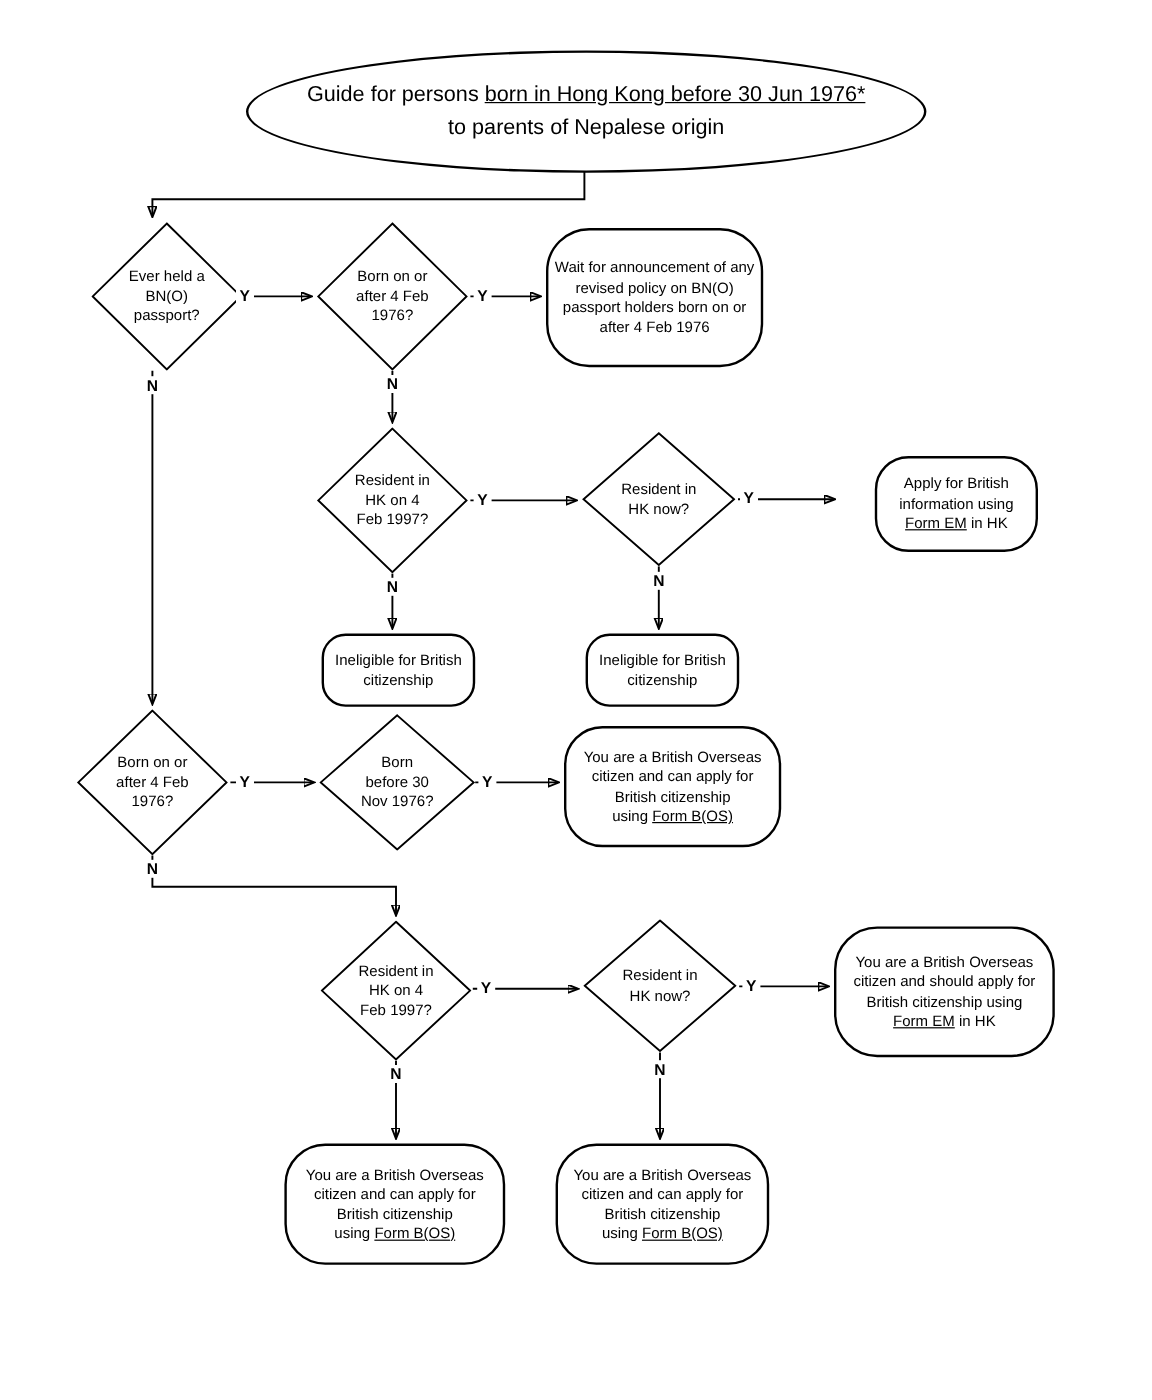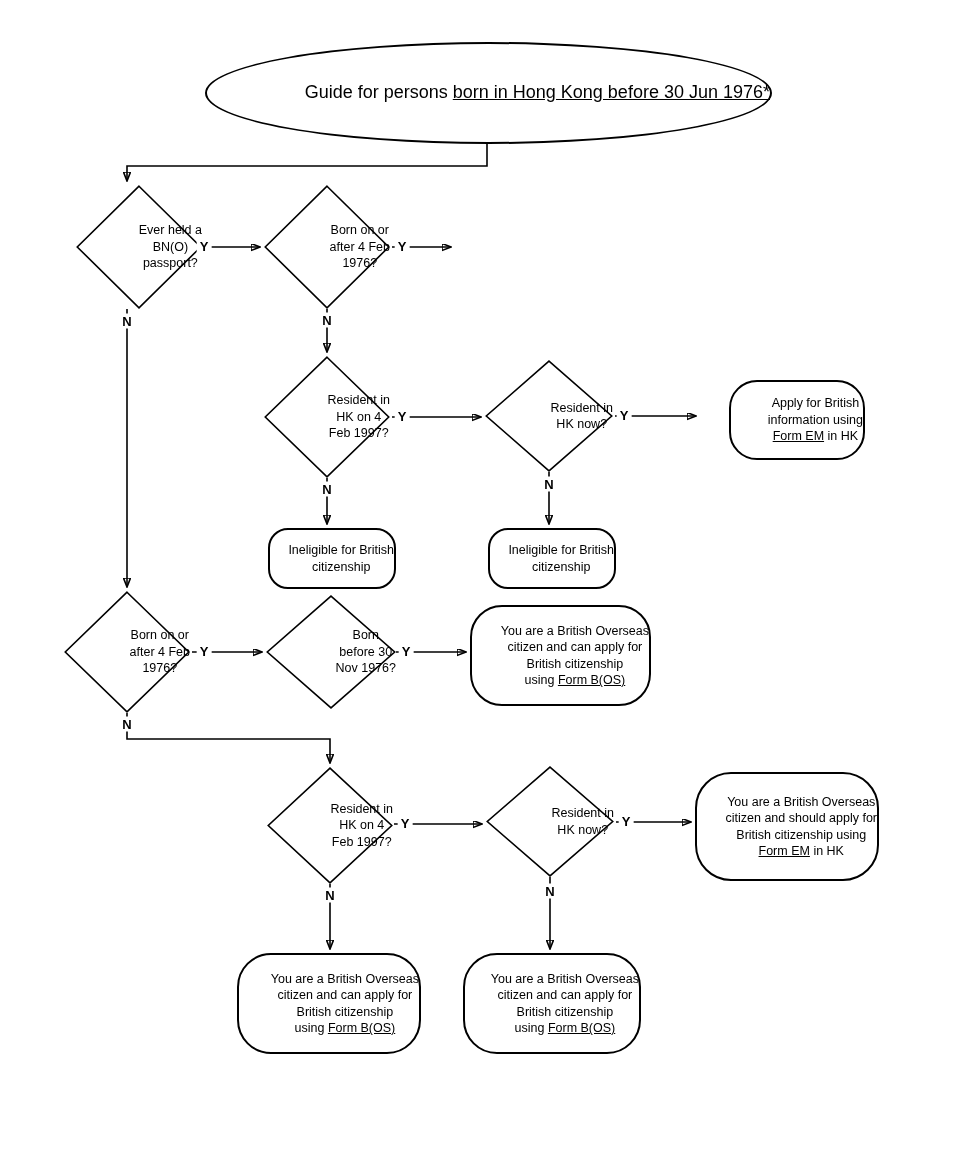--- a/index.html
+++ b/index.html
@@ -2,21 +2,21 @@
 <html><head>
 <meta charset="utf-8">
 <style>
   html,body{margin:0;padding:0;background:#ffffff;}
   .canvas{
     position:relative;width:960px;height:1167px;background:#ffffff;
     font-family:"Liberation Sans",sans-serif;color:#000;overflow:hidden;
   }
   .connectors{position:absolute;left:0;top:0;width:960px;height:1167px;}
   .connectors path{fill:none;stroke:#000;stroke-width:1.6;}
-  .node{position:absolute;display:flex;align-items:center;justify-content:flex-end;text-align:center;}
+  .node{position:absolute;display:flex;align-items:center;justify-content:center;text-align:center;}
   .ellipse{border:2px solid #000;border-radius:50%;background:#fff;}
   .obox{border:2px solid #000;background:#fff;}
   .diamond{background:transparent;}
   .diamond .shape{position:absolute;left:0;top:0;width:100%;height:100%;}
   .diamond .shape polygon{fill:#fff;stroke:#000;stroke-width:1.6;}
   .node-text{position:relative;font-size:12.5px;line-height:1.32;z-index:2;}
   .title-text{font-size:18px;line-height:1.55;}
   .u{text-decoration:underline;}
   .yn{
     position:absolute;transform:translate(-50%,-50%);
@@ -52,20 +52,21 @@
     <path d="M127,713 V739 H330 V762" marker-end="url(#arrow)"></path>
     <path d="M394,824 H481" marker-end="url(#arrow)"></path>
     <path d="M616,822 H690" marker-end="url(#arrow)"></path>
     <path d="M330,884 V948" marker-end="url(#arrow)"></path>
     <path d="M550,877 V948" marker-end="url(#arrow)"></path>
   </svg>
 
   <div class="node ellipse" style="left:205px;top:42px;width:563px;height:98px;">
     <div class="node-text title-text">
       <div><span>Guide for persons </span><span class="u">born in Hong Kong before 30 Jun 1976*</span></div>
+      <div>to parents of Nepalese origin</div>
     </div>
   </div>
 
   <div class="node diamond" style="left:76px;top:185px;width:126px;height:124px;">
     <svg class="shape" viewBox="0 0 100 100" preserveAspectRatio="none">
         <polygon points="50,1 99,50 50,99 1,50" vector-effect="non-scaling-stroke"></polygon>
       </svg>
     <div class="node-text">
       <div>Ever held a</div>
       <div>BN(O)</div>
@@ -77,20 +78,28 @@
     <svg class="shape" viewBox="0 0 100 100" preserveAspectRatio="none">
         <polygon points="50,1 99,50 50,99 1,50" vector-effect="non-scaling-stroke"></polygon>
       </svg>
     <div class="node-text">
       <div>Born on or</div>
       <div>after 4 Feb</div>
       <div>1976?</div>
     </div>
   </div>
 
+  <div class="node obox" style="left:455px;top:190px;width:177px;height:112px;border-radius:36px;">
+    <div class="node-text">
+      <div>Wait for announcement of any</div>
+      <div>revised policy on BN(O)</div>
+      <div>passport holders born on or</div>
+      <div>after 4 Feb 1976</div>
+    </div>
+  </div>
 
   <div class="node diamond" style="left:264px;top:356px;width:126px;height:122px;">
     <svg class="shape" viewBox="0 0 100 100" preserveAspectRatio="none">
         <polygon points="50,1 99,50 50,99 1,50" vector-effect="non-scaling-stroke"></polygon>
       </svg>
     <div class="node-text">
       <div>Resident in</div>
       <div>HK on 4</div>
       <div>Feb 1997?</div>
     </div>

